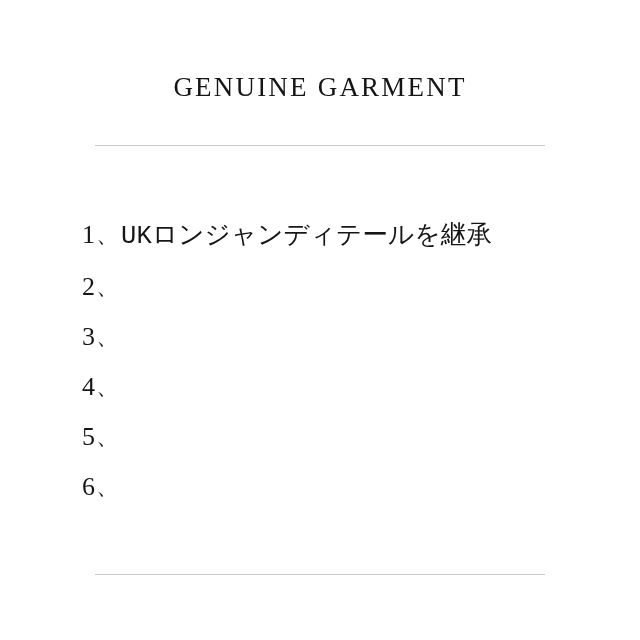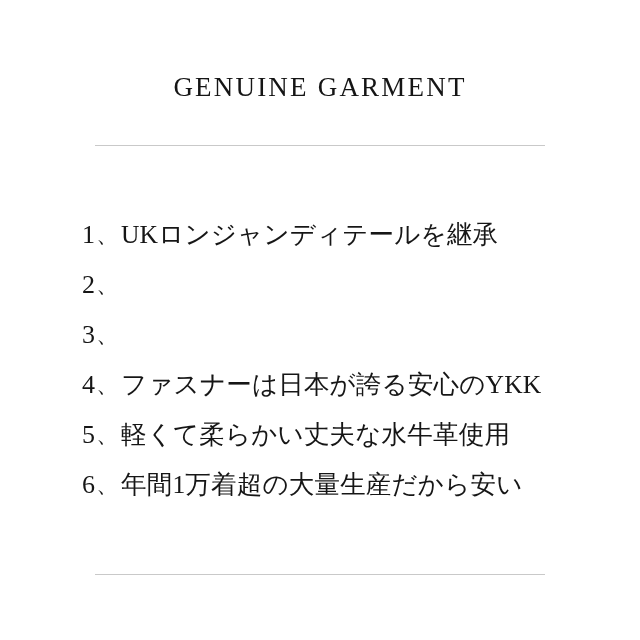--- a/index.html
+++ b/index.html
@@ -73,21 +73,21 @@
   }
   .item-sep {
     font-family: "DejaVu Serif", "Liberation Serif", serif;
     font-size: 23px;
     padding-left: 1px;
     padding-right: 2px;
     position: relative;
     top: -1px;
   }
   .item-text {
-    font-family: Liberation Serif, serif;
+    font-family: Liberation Mono, monospace;
     font-size: 25.5px;
     letter-spacing: 0.2px;
   }
 </style>
 </head>
 <body>
 
 <div class="page">
 
   <div class="title">GENUINE GARMENT</div>
@@ -104,29 +104,26 @@
       <span class="item-num">2</span>
       <span class="item-sep">、</span>
     </li>
     <li class="list-item">
       <span class="item-num">3</span>
       <span class="item-sep">、</span>
     </li>
     <li class="list-item">
       <span class="item-num">4</span>
       <span class="item-sep">、</span>
-      <span class="item-text">ファスナーは日本が誇る安心のYKK</span>
     </li>
     <li class="list-item">
       <span class="item-num">5</span>
       <span class="item-sep">、</span>
-      <span class="item-text">軽くて柔らかい丈夫な水牛革使用</span>
     </li>
     <li class="list-item">
       <span class="item-num">6</span>
       <span class="item-sep">、</span>
-      <span class="item-text">年間1万着超の大量生産だから安い</span>
     </li>
   </ul>
 
   <hr class="rule rule-bottom">
 
 </div>
 
 </body></html>

